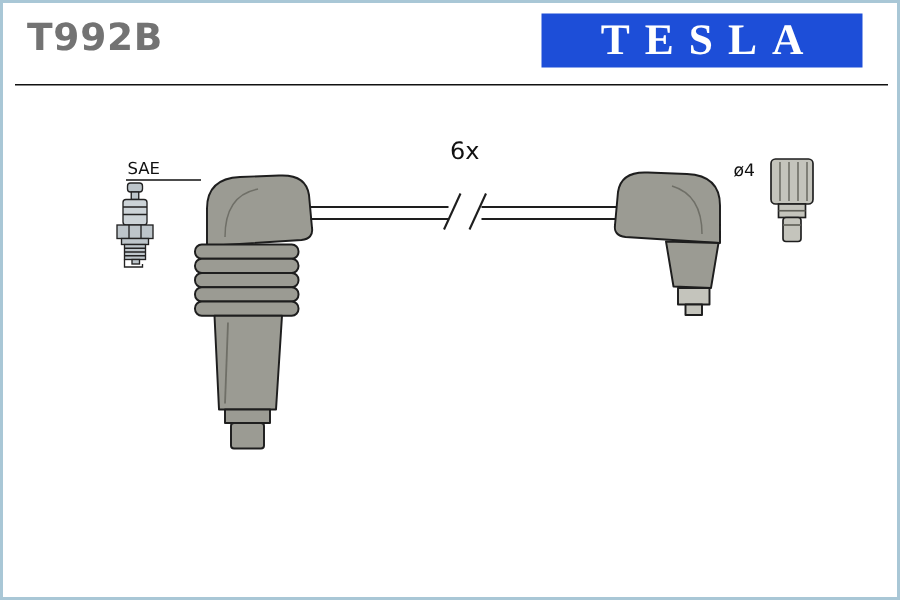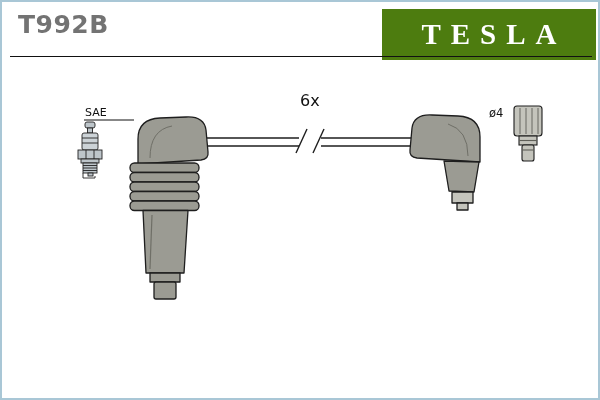--- a/index.html
+++ b/index.html
@@ -15,23 +15,23 @@
   .part-number{
     position:absolute;left:16px;top:8px;
     font-size:25px;font-weight:bold;color:#737373;
     letter-spacing:0.5px;
   }
   .subtitle{
     position:absolute;left:16px;top:36px;
     font-size:9.5px;color:#111;letter-spacing:0.4px;
   }
   .logo{
-    position:absolute;right:2px;top:7px;
-    width:214px;height:51px;
-    background:#4d7c0f;color:#ffffff;
+    position:absolute;right:23px;top:7px;
+    width:214px;height:36px;
+    background:#1d4ed8;color:#ffffff;
     display:flex;align-items:center;justify-content:center;
     font-family:"Liberation Serif","DejaVu Serif",serif;
     font-weight:bold;font-size:29px;
     letter-spacing:10px;text-indent:10px;
   }
   .separator{
     position:absolute;top:54px;left:8px;width:582px;
     border-top:1.6px solid #111;
   }
   .diagram{

